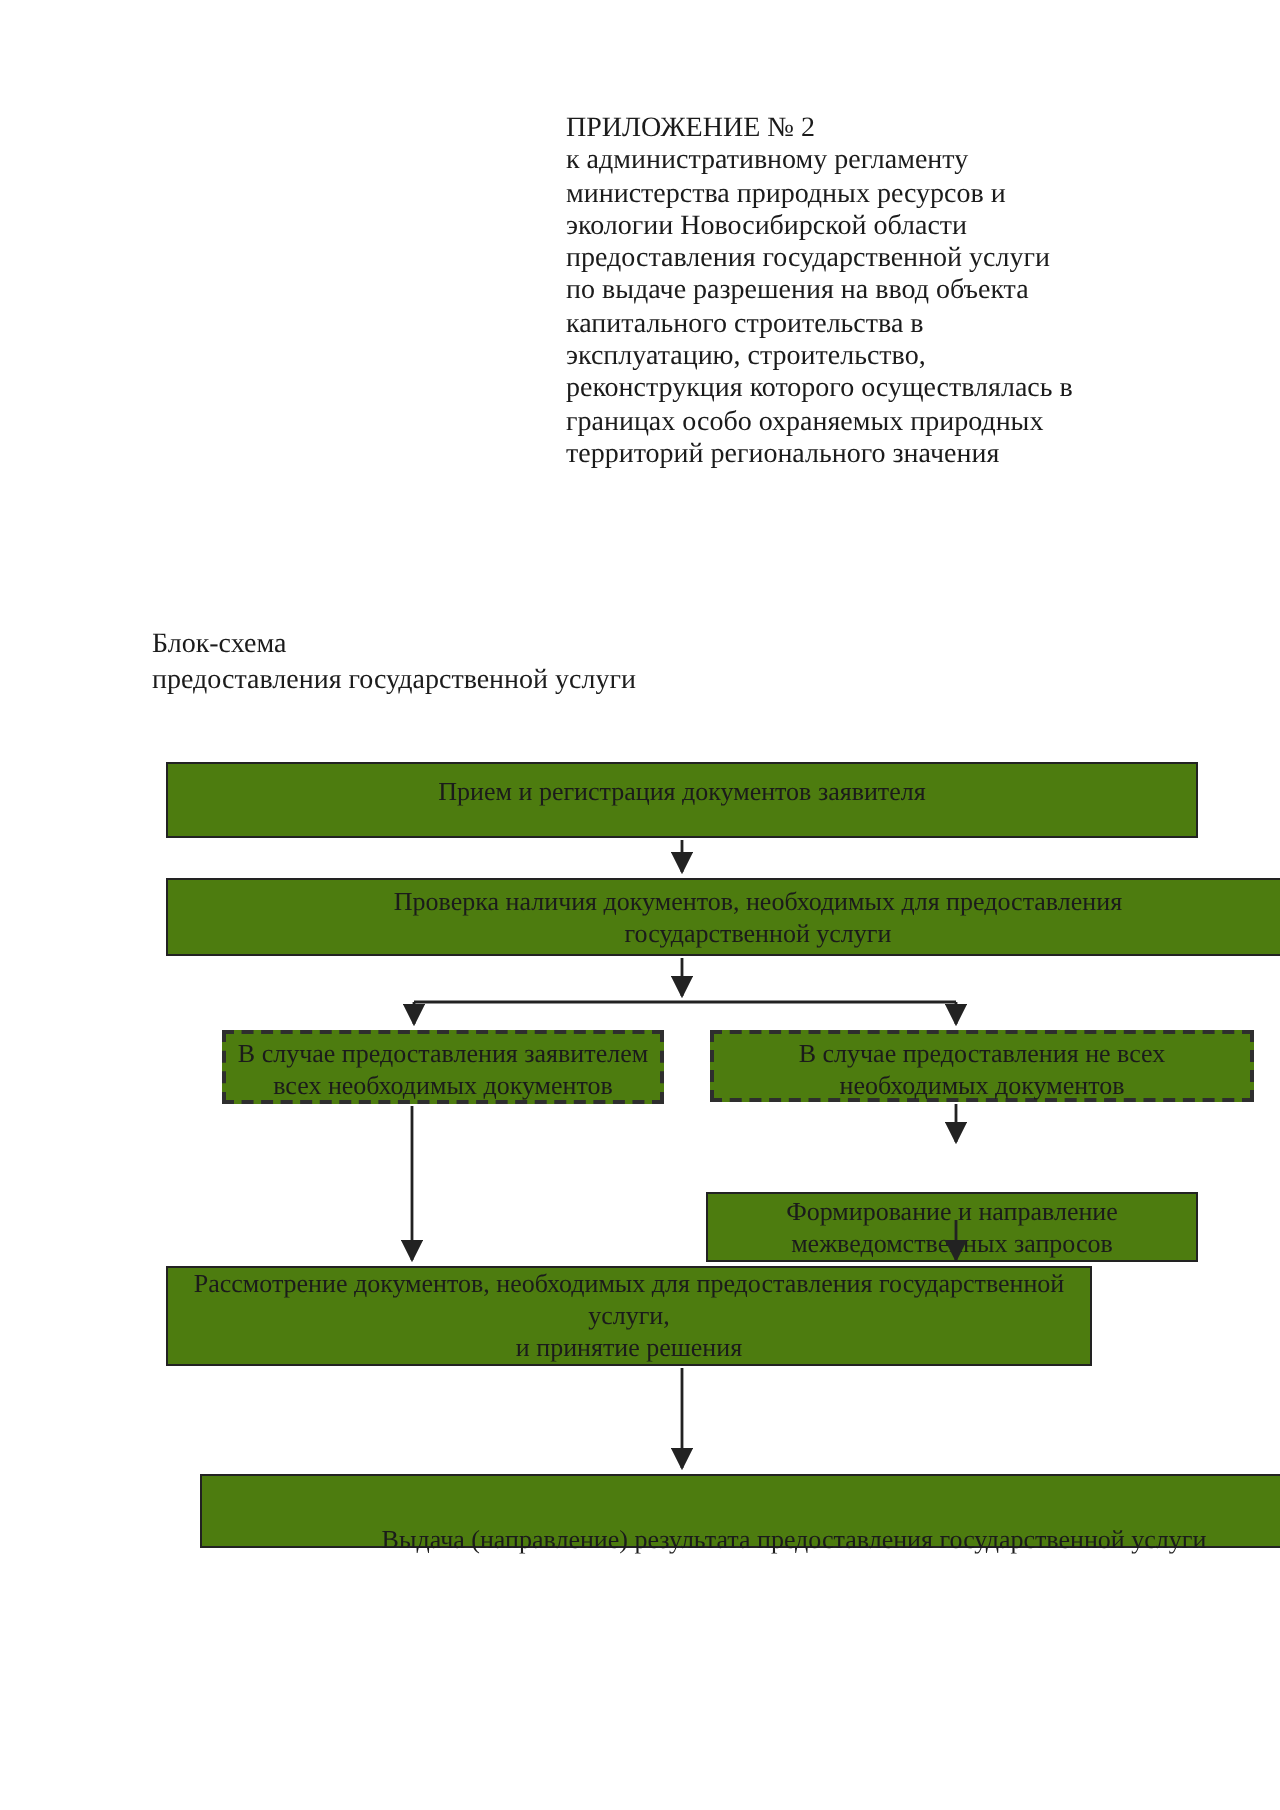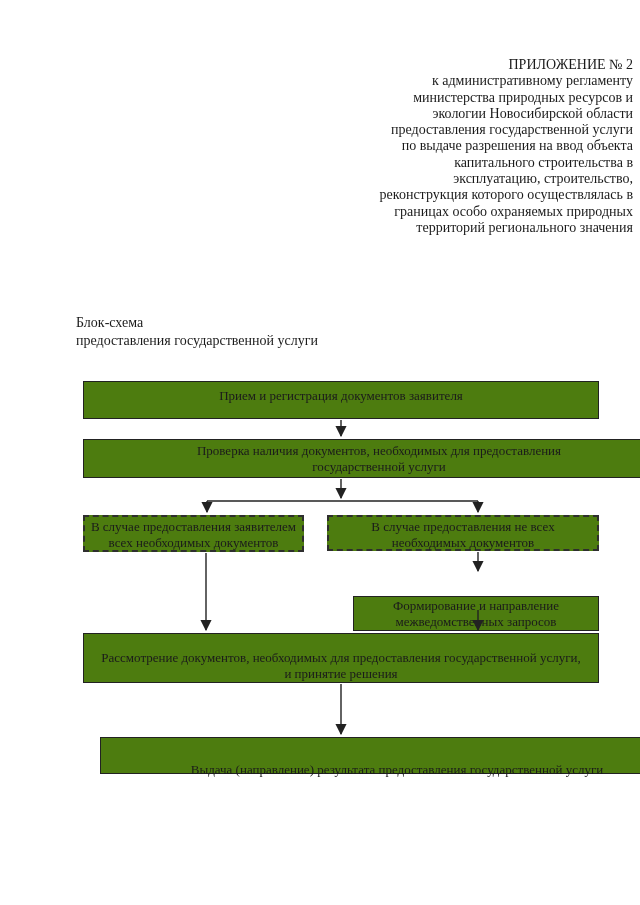--- a/index.html
+++ b/index.html
@@ -7,46 +7,46 @@
     width: 640px; height: 905px;
     background: #ffffff;
     font-family: "Liberation Serif", serif;
     color: #1b1b1b;
     position: relative;
     overflow: hidden;
   }
   .header-block {
     position: absolute;
     top: 57px; left: 283px; width: 350px;
-    text-align: right;
+    text-align: left;
     font-size: 14px;
     line-height: 16.3px;
   }
   .title-block {
     position: absolute;
     top: 314px; left: 76px; width: 564px;
     font-size: 14px;
     line-height: 17.5px;
   }
   .fbox {
     position: absolute;
     box-sizing: border-box;
     border: 1.5px solid #222222;
     background: #4d7c0f;
     text-align: center;
     font-size: 13px;
     line-height: 16px;
   }
-  .fbox.dashed { border: 2px dashed #2e2e2e; }
+  .fbox.dashed { border: 2px dashed #2e2e2e; margin-left: 28px; }
   #box-receive   { left: 83px;  top: 381px; width: 516px; height: 38px; padding-top: 6px; }
   #box-check     { left: 83px;  top: 439px; width: 592px; height: 39px; padding-top: 3px; }
   #box-all-docs  { left: 83px;  top: 515px; width: 221px; height: 37px; padding-top: 2px; }
   #box-not-all   { left: 327px; top: 515px; width: 272px; height: 36px; padding-top: 2px; }
   #box-requests  { left: 353px; top: 596px; width: 246px; height: 35px; padding-top: 1px; }
-  #box-review    { left: 83px;  top: 633px; width: 516px; height: 50px; padding-top: 16px; }
+  #box-review    { left: 83px;  top: 633px; width: 463px; height: 50px; padding-top: 0; }
   #box-result    { left: 100px;  top: 737px; width: 594px; height: 37px; padding-top: 24px; }
   svg.connectors {
     position: absolute;
     left: 0; top: 0; width: 640px; height: 905px;
     pointer-events: none;
   }
   svg.connectors line { stroke: #222222; stroke-width: 1.4; }
 </style>
 </head>
 <body>

